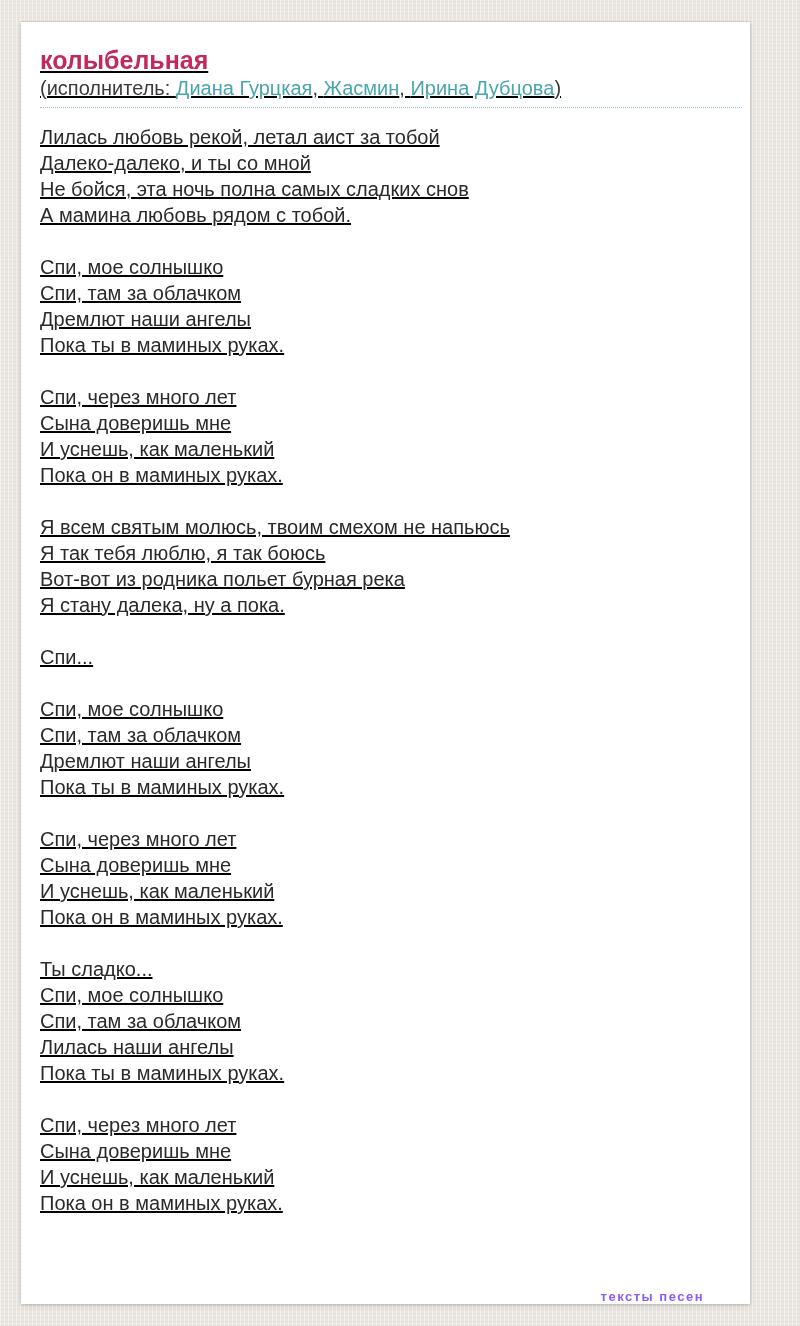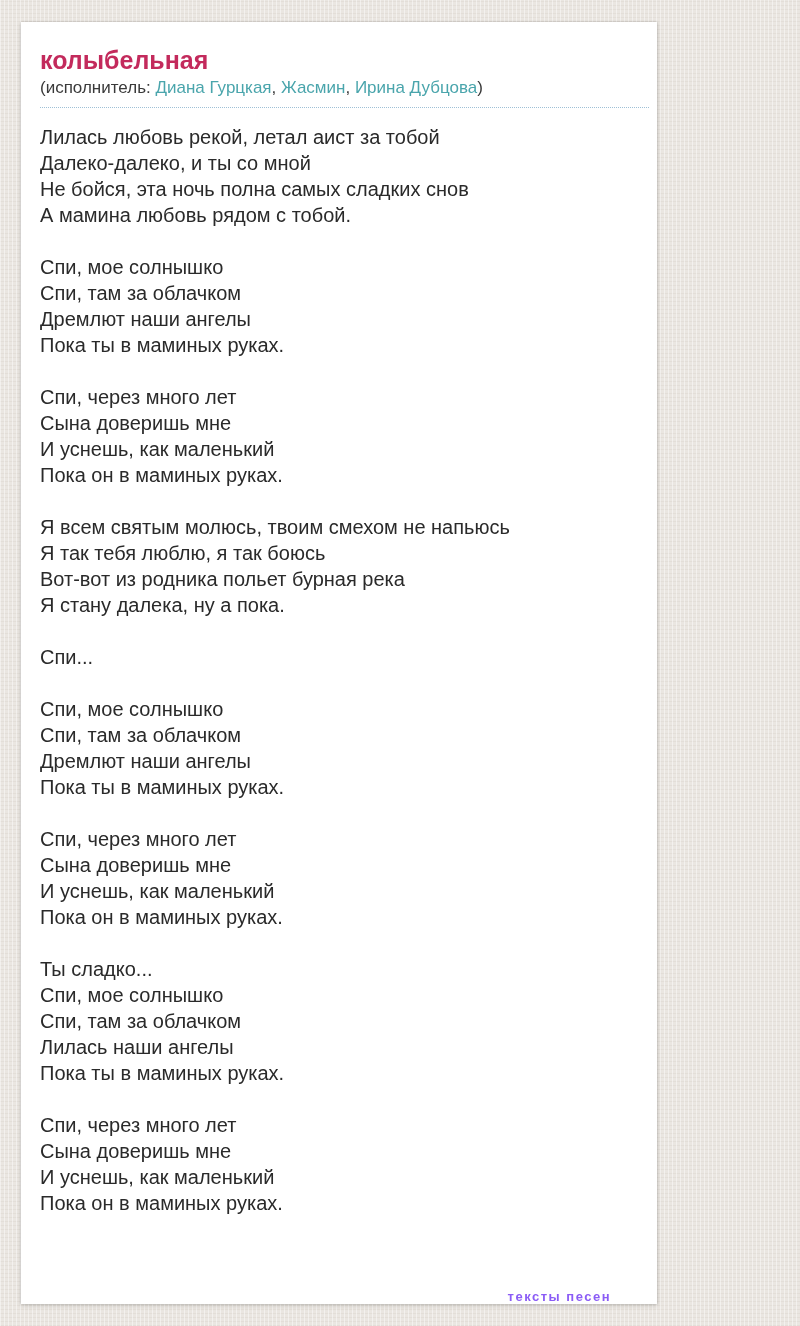--- a/index.html
+++ b/index.html
@@ -17,37 +17,38 @@
     background-color: #eae6e1;
     background-image:
       repeating-linear-gradient(90deg, rgba(255,255,255,0.45) 0 1px, rgba(0,0,0,0) 1px 4px),
       repeating-linear-gradient(0deg, rgba(214,208,200,0.35) 0 1px, rgba(0,0,0,0) 1px 4px);
   }
 
   .card {
     position: absolute;
     left: 21px;
     top: 22px;
-    width: 636px;
+    width: 729px;
     height: 1282px;
     background: #ffffff;
     box-shadow: 0 0 2px rgba(0,0,0,0.22), 0 2px 5px rgba(0,0,0,0.12);
     padding: 24px 8px 20px 19px;
+    text-decoration: underline;
   }
 
   .title {
     font-size: 25px;
     line-height: 28px;
     font-weight: bold;
     color: #c32a5c;
     margin-bottom: 3px;
   }
 
   .subtitle {
-    font-size: 17px;
+    font-size: 20px;
     line-height: 22px;
     color: #3a3a3a;
     padding-bottom: 8px;
     border-bottom: 1px dotted #9fc0d6;
   }
 
   .subtitle a {
     color: #4aa5ac;
     text-decoration: none;
     cursor: pointer;

